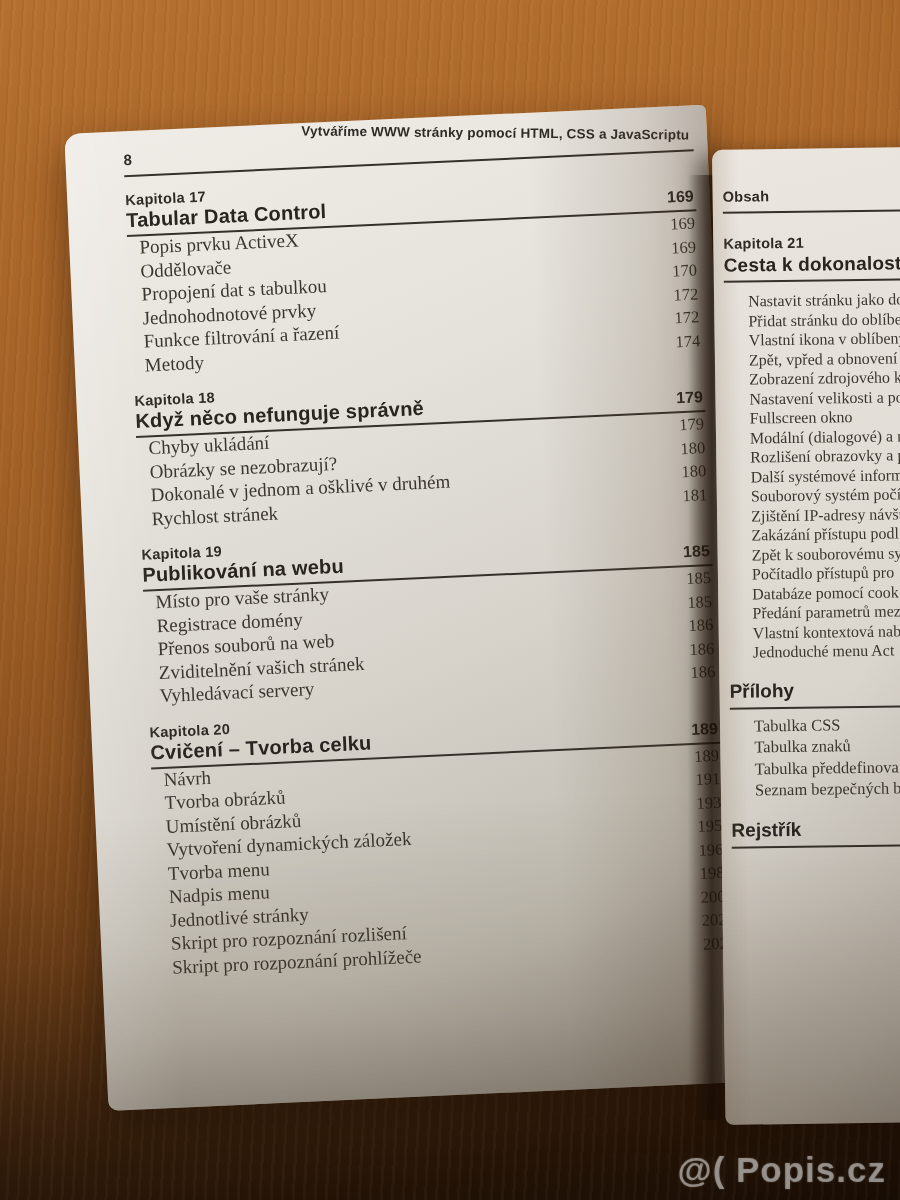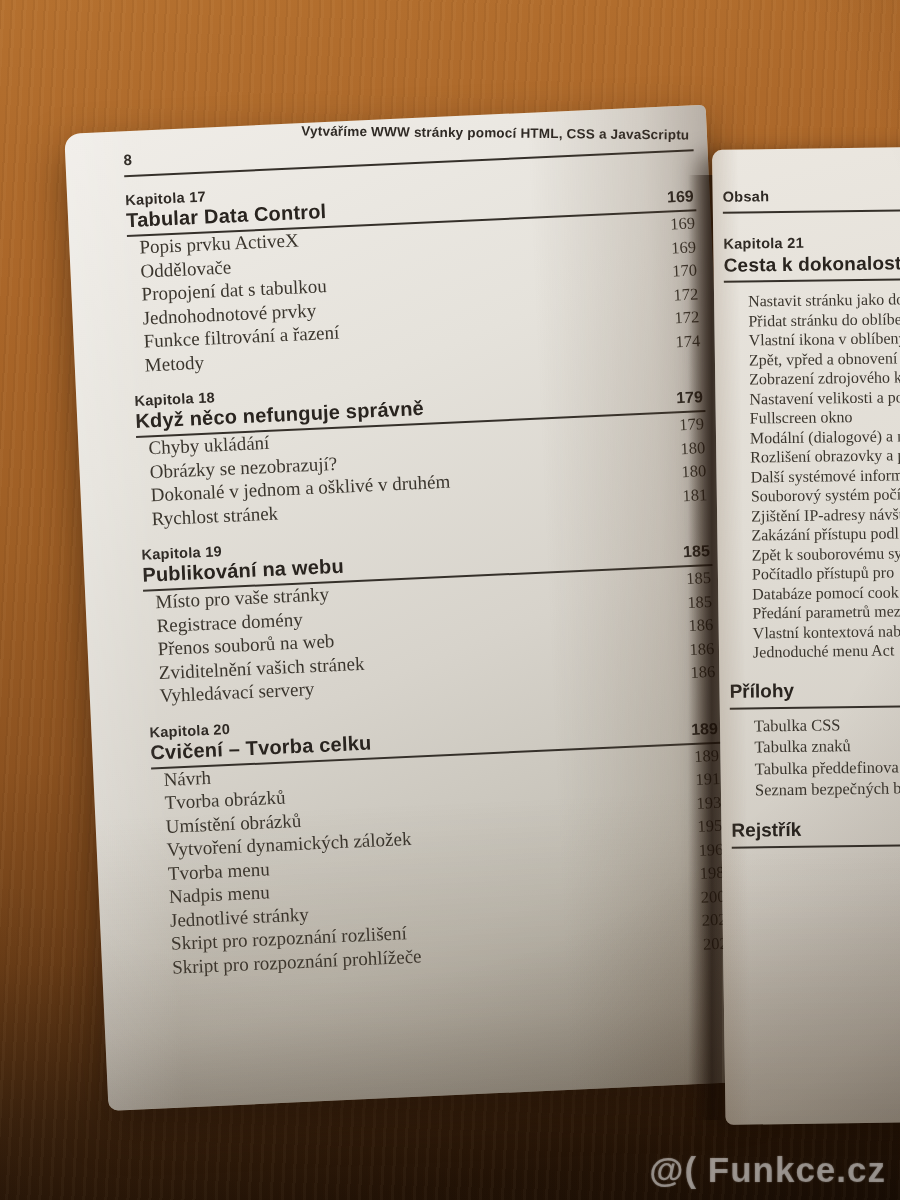--- a/index.html
+++ b/index.html
@@ -252,14 +252,14 @@
           </div>
         </div>
         <div class="rp-sec">
           <div class="rp-sec-row"><span class="rp-sec-title">Rejstřík</span></div>
         </div>
       </div>
     <div class="rp-shade"></div>
   </div>
 
   <div class="vignette"></div>
-  <div class="watermark">@( Funkce.cz</div>
+  <div class="watermark">@( Popis.cz</div>
 </div>
 
 </body></html>

